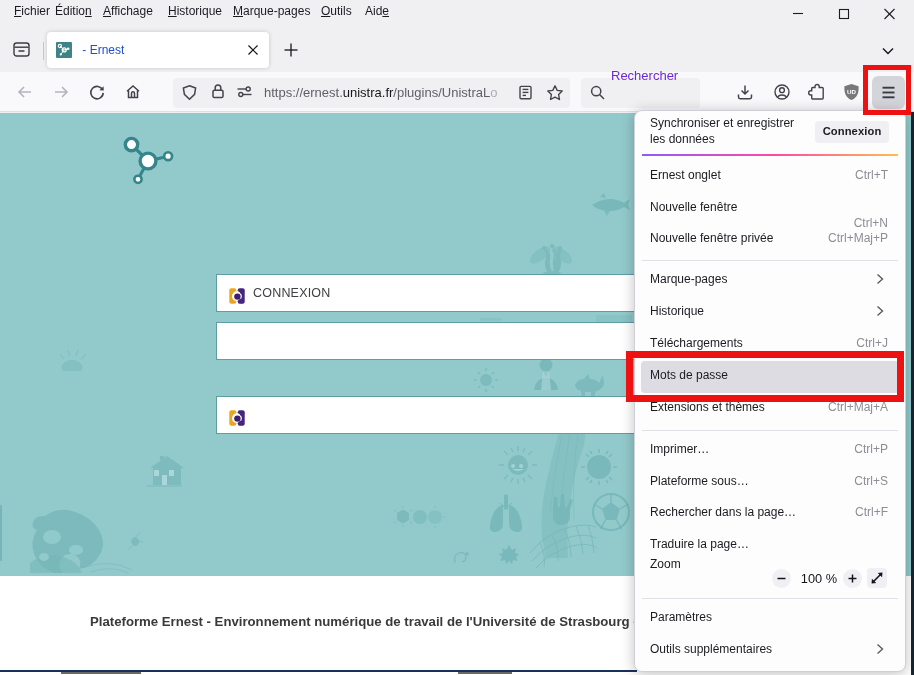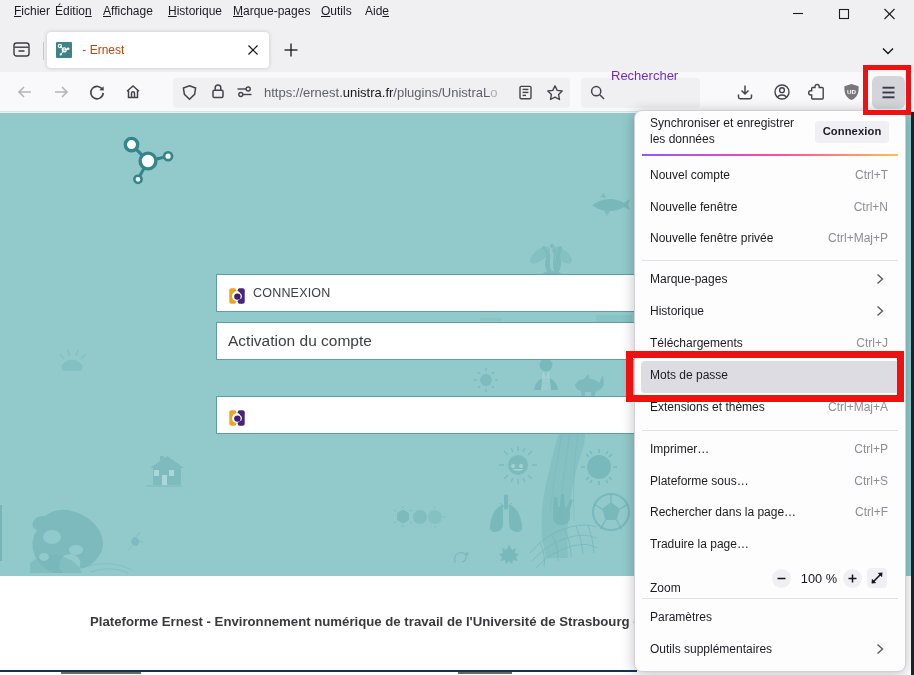--- a/index.html
+++ b/index.html
@@ -153,21 +153,20 @@
     <rect x="0.3" y="0.3" width="7" height="15.4" rx="2" fill="#eaa71e"></rect>
     <rect x="8.7" y="0.3" width="7" height="15.4" rx="2" fill="#46257c"></rect>
     <circle cx="7.9" cy="8.2" r="4.9" fill="#fff"></circle>
     <circle cx="8.4" cy="8.6" r="3.2" fill="#3d1e70"></circle>
     <path d="M11.5 10.5 l3 3 l-2 2 l-4 -2.5z" fill="#46257c"></path>
     <circle cx="12.9" cy="3.6" r="2.4" fill="#46257c"></circle>
   </svg>
   <div class="abs" style="left:253px;top:166px;width:300px;height:28px;line-height:28px;font-size:12.5px;letter-spacing:0.2px;color:#3f4045;">CONNEXION</div>
 
   <div class="abs" style="left:216px;top:209px;width:482px;height:38px;background:#fff;border:1px solid #5e9da1;"></div>
-  <div class="abs" style="left:228px;top:214px;width:400px;height:28px;line-height:28px;font-size:15.5px;color:#3f4045;">Activation du compte</div>
 
   <div class="abs" style="left:216px;top:283px;width:482px;height:38px;background:#fff;border:1px solid #5e9da1;"></div>
   <svg class="abs" style="left:229px;top:297px;" width="16" height="16" viewBox="0 0 16 16">
     <rect x="0.3" y="0.3" width="7" height="15.4" rx="2" fill="#eaa71e"></rect>
     <rect x="8.7" y="0.3" width="7" height="15.4" rx="2" fill="#46257c"></rect>
     <circle cx="7.9" cy="8.2" r="4.9" fill="#fff"></circle>
     <circle cx="8.4" cy="8.6" r="3.2" fill="#3d1e70"></circle>
     <path d="M11.5 10.5 l3 3 l-2 2 l-4 -2.5z" fill="#46257c"></path>
     <circle cx="12.9" cy="3.6" r="2.4" fill="#46257c"></circle>
   </svg>
@@ -219,21 +218,21 @@
   <g stroke="#fff" fill="none">
     <line x1="3.9" y1="4" x2="8.2" y2="7.9" stroke-width="1"></line>
     <line x1="8.2" y1="7.9" x2="12.2" y2="6.8" stroke-width="1"></line>
     <line x1="8.2" y1="7.9" x2="4.8" y2="12.4" stroke-width="1"></line>
     <circle cx="3.9" cy="4" r="1.6" stroke-width="1.1"></circle>
     <circle cx="8.2" cy="7.9" r="2" stroke-width="1.2"></circle>
     <circle cx="12.2" cy="6.8" r="1.3" fill="#fff" stroke="none"></circle>
     <circle cx="4.8" cy="12.4" r="1.1" fill="#fff" stroke="none"></circle>
   </g>
 </svg>
-<div class="abs" style="left:79px;top:43px;font-size:12px;color:#c2410c;">&nbsp;- Ernest</div>
+<div class="abs" style="left:79px;top:43px;font-size:12px;color:#1d4ed8;">&nbsp;- Ernest</div>
 <svg class="abs" style="left:243px;top:40px;" width="20" height="20" viewBox="0 0 20 20">
   <g stroke="#15141a" stroke-width="1.2">
       <line x1="5.5" y1="5.5" x2="14.5" y2="14.5"></line>
       <line x1="14.5" y1="5.5" x2="5.5" y2="14.5"></line>
     </g>
 </svg>
 <svg class="abs" style="left:281px;top:40px;" width="20" height="20" viewBox="0 0 20 20">
   <g stroke="#15141a" stroke-width="1.3">
       <line x1="10" y1="3.5" x2="10" y2="16.5"></line>
       <line x1="3.5" y1="10" x2="16.5" y2="10"></line>
@@ -338,24 +337,24 @@
 <div class="abs" style="left:642px;top:154px;width:256px;height:2px;background:linear-gradient(90deg,#9059ff,#ff4aa2 52%,#ffbd4f);"></div>
 
 <div id="menuitems"></div>
 
 <style>
   .mi { position:absolute; left:650px; width:240px; height:18px; font-size:12px; color:#1b1b21; white-space:nowrap; }
   .sc { position:absolute; left:650px; width:238px; text-align:right; font-size:12px; color:#8d8d96; white-space:nowrap; }
   .sep { position:absolute; left:642px; width:256px; height:1px; background:#e0e0e6; }
   .chev { position:absolute; left:874px; width:12px; height:12px; }
 </style>
-<div class="mi" style="top:168px;">Nouvel compte</div>
+<div class="mi" style="top:168px;">Ernest onglet</div>
 <div class="sc" style="top:168px;">Ctrl+T</div>
 <div class="mi" style="top:200px;">Nouvelle fenêtre</div>
-<div class="sc" style="top:200px;">Ctrl+N</div>
+<div class="sc" style="top:216px;">Ctrl+N</div>
 <div class="mi" style="top:231px;">Nouvelle fenêtre privée</div>
 <div class="sc" style="top:231px;">Ctrl+Maj+P</div>
 <div class="sep" style="top:260px;"></div>
 <div class="mi" style="top:272px;">Marque-pages</div>
 <svg class="chev" style="top:273px;" viewBox="0 0 12 12">
     <path d="M3.5 1.5 l5 4.5 l-5 4.5" fill="none" stroke="#5b5b66" stroke-width="1.4"></path>
   </svg>
 <div class="mi" style="top:304px;">Historique</div>
 <svg class="chev" style="top:305px;" viewBox="0 0 12 12">
     <path d="M3.5 1.5 l5 4.5 l-5 4.5" fill="none" stroke="#5b5b66" stroke-width="1.4"></path>
@@ -367,21 +366,21 @@
 <div class="mi" style="top:400px;">Extensions et thèmes</div>
 <div class="sc" style="top:400px;">Ctrl+Maj+A</div>
 <div class="sep" style="top:430px;"></div>
 <div class="mi" style="top:442px;">Imprimer…</div>
 <div class="sc" style="top:442px;">Ctrl+P</div>
 <div class="mi" style="top:474px;">Plateforme sous…</div>
 <div class="sc" style="top:474px;">Ctrl+S</div>
 <div class="mi" style="top:505px;">Rechercher dans la page…</div>
 <div class="sc" style="top:505px;">Ctrl+F</div>
 <div class="mi" style="top:537px;">Traduire la page…</div>
-<div class="mi" style="top:581px;">Zoom</div>
+<div class="mi" style="top:557px;">Zoom</div>
 <div class="abs" style="left:772px;top:569px;width:19px;height:19px;border-radius:50%;background:#f0f0f4;"></div>
 <svg class="abs" style="left:772px;top:569px;" width="19" height="19" viewBox="0 0 19 19">
     <line x1="5.5" y1="9.5" x2="13.5" y2="9.5" stroke="#15141a" stroke-width="1.5"></line>
   </svg>
 <div class="abs" style="left:797px;top:571px;width:44px;height:18px;font-size:12.8px;color:#15141a;text-align:center;">100 %</div>
 <div class="abs" style="left:843px;top:569px;width:19px;height:19px;border-radius:50%;background:#f0f0f4;"></div>
 <svg class="abs" style="left:843px;top:569px;" width="19" height="19" viewBox="0 0 19 19">
     <g stroke="#15141a" stroke-width="1.5">
       <line x1="5.5" y1="9.5" x2="13.5" y2="9.5"></line>
       <line x1="9.5" y1="5.5" x2="9.5" y2="13.5"></line>

